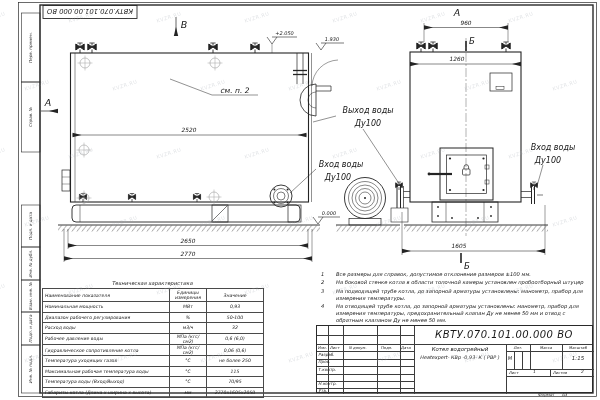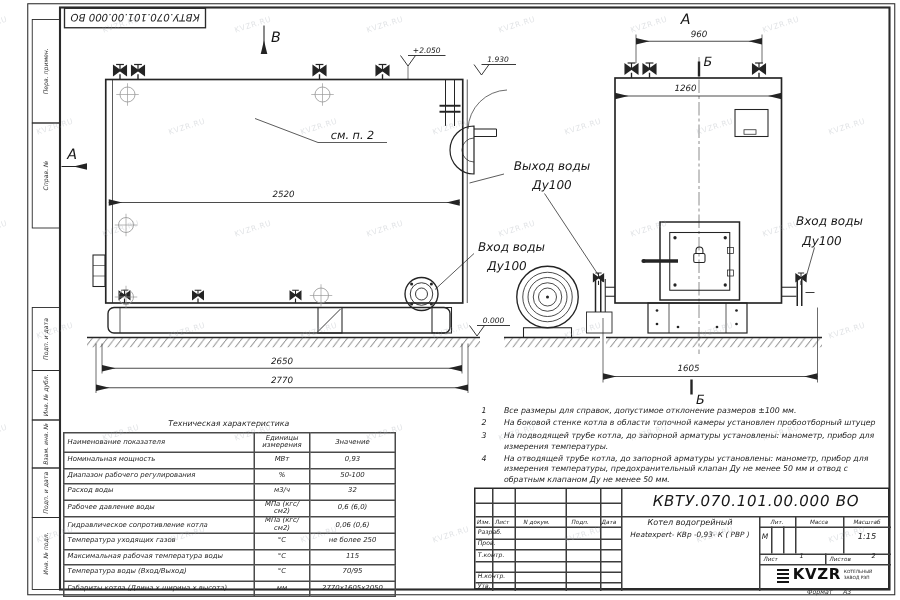--- a/index.html
+++ b/index.html
@@ -419,28 +419,20 @@
   <div class="s it" style="left:213px;top:19.5px;width:32px;text-align:center;">Масса</div>
   <div class="s it" style="left:245px;top:19.5px;width:32px;text-align:center;">Масштаб</div>
   <div class="s it" style="left:189px;top:30px;width:8px;text-align:center;font-size:5px;">М</div>
   <div class="s it" style="left:245px;top:30px;width:32px;text-align:center;font-size:5.5px;">1:15</div>
 
   <div class="s it" style="left:192px;top:44.5px;">Лист</div>
   <div class="s it" style="left:216px;top:44px;font-size:4.4px;">1</div>
   <div class="s it" style="left:236px;top:44.5px;">Листов</div>
   <div class="s it" style="left:264px;top:44px;font-size:4.4px;">2</div>
 
-  <div class="company">
-    <div class="logo-box"></div>
-    <div class="logo-txt">KVZR</div>
-    <div class="co-lines">
-      <span>КОТЕЛЬНЫЙ</span>
-      <span>ЗАВОД РЭП</span>
-    </div>
-  </div>
 </div>
 
 <div class="fmt">
   <span>Формат</span>
   <span>А3</span>
 </div>
 
 <div id="wm-layer">
       <span class="wm" style="left: -20px; top: 14px;">KVZR.RU</span>
       <span class="wm" style="left: 68px; top: 14px;">KVZR.RU</span>

